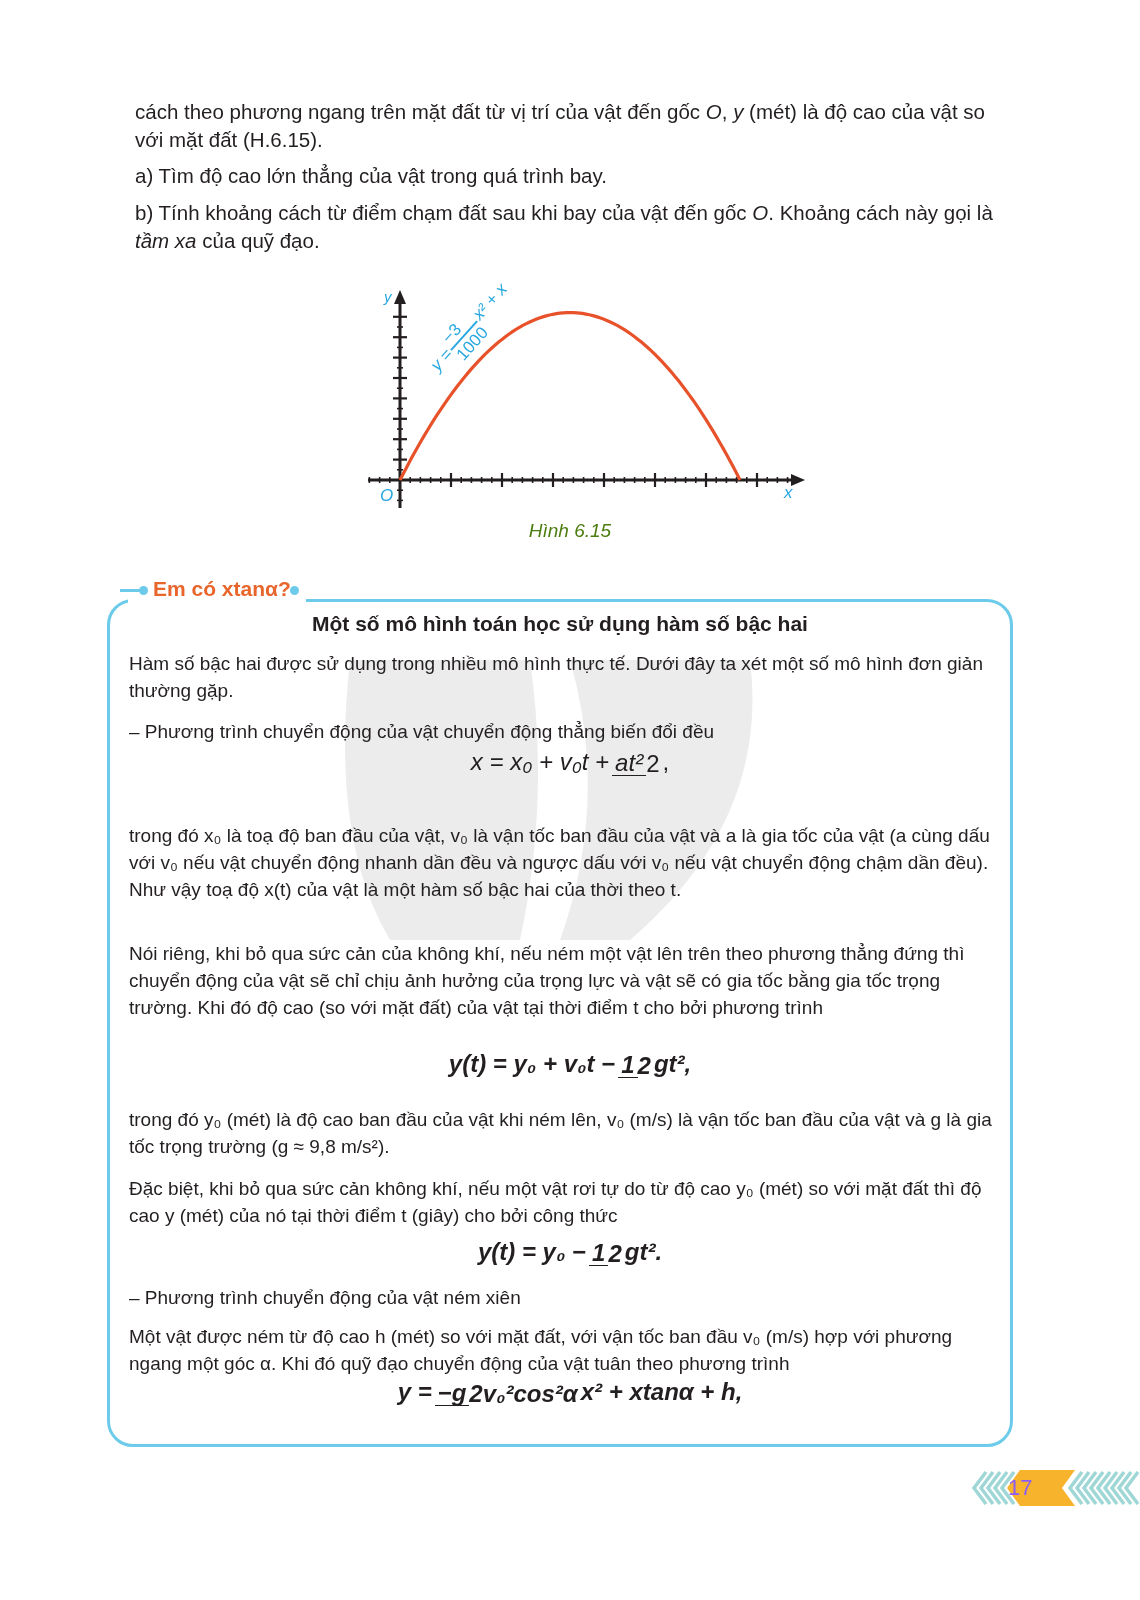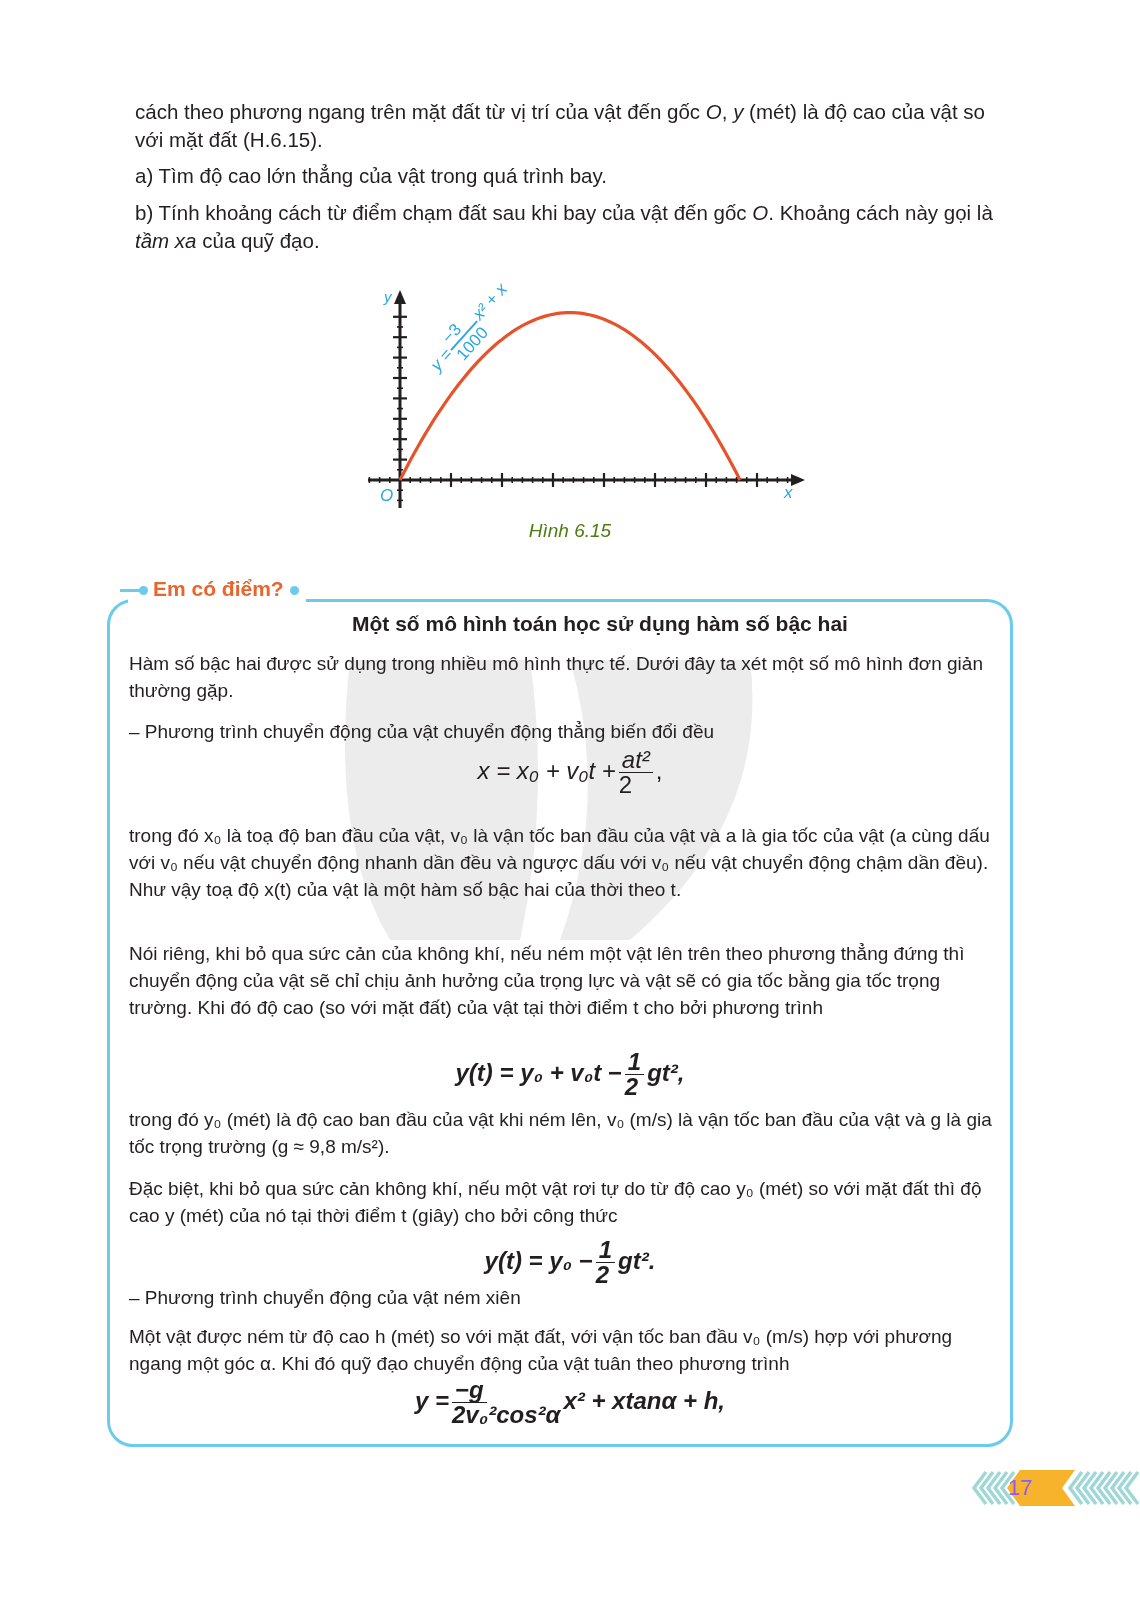--- a/index.html
+++ b/index.html
@@ -8,24 +8,24 @@
   .p { position:absolute; left:135px; width:880px; font-size:20.5px; line-height:28px; margin:0; }
   .i { font-style:italic; }
   .figure { position:absolute; left:360px; top:280px; width:470px; height:270px; }
   .caption { position:absolute; left:0; width:1140px; top:520px; text-align:center; color:#e8652c;
              font-style:italic; font-size:19px; }
   .box { position:absolute; left:107px; top:599px; width:906px; height:848px; border:3px solid #6ccbea;
          border-radius:26px; box-sizing:border-box; }
   .box-label-mask { position:absolute; left:128px; top:585px; width:178px; height:30px; background:#fff; }
   .box-label { position:absolute; left:153px; top:577px; color:#e8652c; font-weight:bold; font-size:21px; }
   .dot { position:absolute; width:9px; height:9px; border-radius:50%; background:#6ccbea; }
-  .box-title { position:absolute; left:107px; width:906px; top:612px; text-align:center; font-weight:bold; font-size:21px;padding-left:40px; }
+  .box-title { position:absolute; left:107px; width:906px; top:612px; text-align:center; font-weight:bold; font-size:21px; }
   .bp { position:absolute; left:129px; width:865px; font-size:19px; line-height:27px; margin:0; }
   .formula { position:absolute; left:0; width:1140px; text-align:center; font-size:24px; }
-  .frac { display:inline-flex; flex-direction:column; align-items:flex-start; vertical-align:middle; margin:0 3px; }
+  .frac { display:inline-flex; flex-direction:row; align-items:flex-end; vertical-align:middle; margin:0 3px; }
   .frac .num { border-bottom:1.8px solid #231f20; padding:0 3px; line-height:24px; }
   .frac .den { line-height:24px; }
   .bold { font-weight:bold; font-style:italic; }
   .watermark { position:absolute; left:330px; top:640px; width:440px; height:340px; opacity:0.18; }
   .page-num-wrap { position:absolute; left:970px; top:1470px; width:170px; height:36px; }
   .page-num { position:absolute; left:1008px; top:1473px; width:64px; height:30px; color:#8b5cf6; font-size:22px; text-align:left; line-height:30px; }
 </style>
 </head>
 <body>
 
@@ -112,21 +112,21 @@
     <text x="66" y="-3" font-size="17" font-style="italic" font-family="Liberation Sans, sans-serif" fill="#29a8e0">x² + x</text>
   </g>
 </svg>
 <div class="caption" style="color: #4d7c0f;">Hình 6.15</div>
 
 <div class="box" style="border-color: rgb(108, 203, 234);"></div>
 <div class="box-label-mask"></div>
 <div class="dot" style="left: 139px; top: 586px; background: rgb(108, 203, 234);"></div>
 <div style="position:absolute;left:120px;top:589px;width:22px;height:3px;background:#6ccbea;"></div>
 <div class="dot" style="left: 290px; top: 586px; background: rgb(108, 203, 234);"></div>
-<div class="box-label" style="color: rgb(232, 101, 44);">Em có điểm?</div>
+<div class="box-label" style="color: rgb(232, 101, 44);">Em có xtanα?</div>
 
 <svg class="watermark" viewBox="0 0 440 340">
   <path d="M20 20 L200 20 Q220 160 190 300 L60 300 Q0 200 20 20 Z" fill="#9a9a9a"></path>
   <path d="M240 20 L420 20 Q440 180 300 300 L230 300 Q280 160 240 20 Z" fill="#9a9a9a"></path>
 </svg>
 
 <div class="box-title">Một số mô hình toán học sử dụng hàm số bậc hai</div>
 
 <p class="bp" style="top:650px;">Hàm số bậc hai được sử dụng trong nhiều mô hình thực tế. Dưới đây ta xét một số mô hình đơn giản thường gặp.</p>
 <p class="bp" style="top:718px;">– Phương trình chuyển động của vật chuyển động thẳng biến đổi đều</p>

